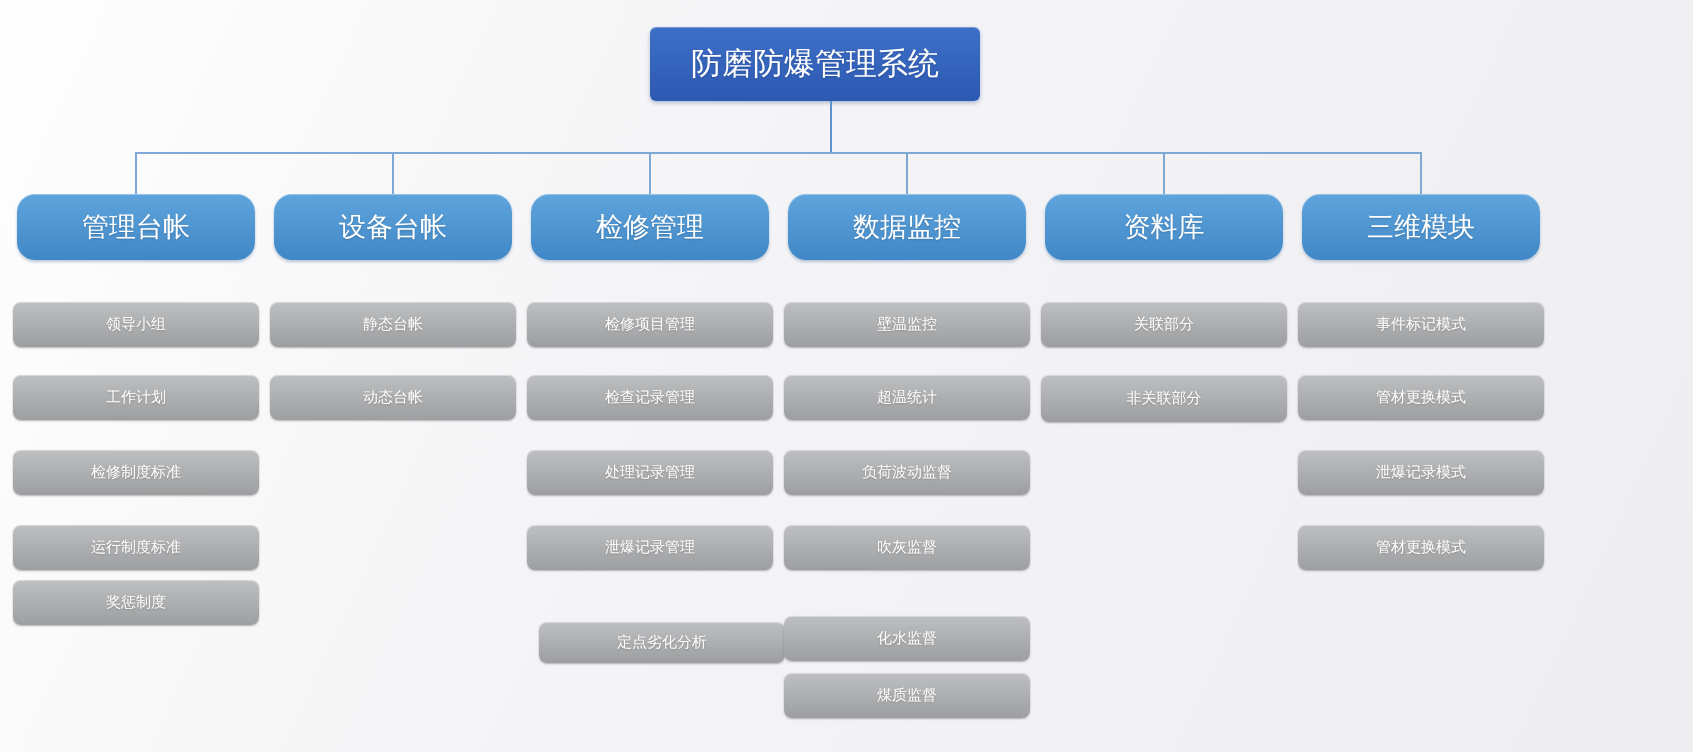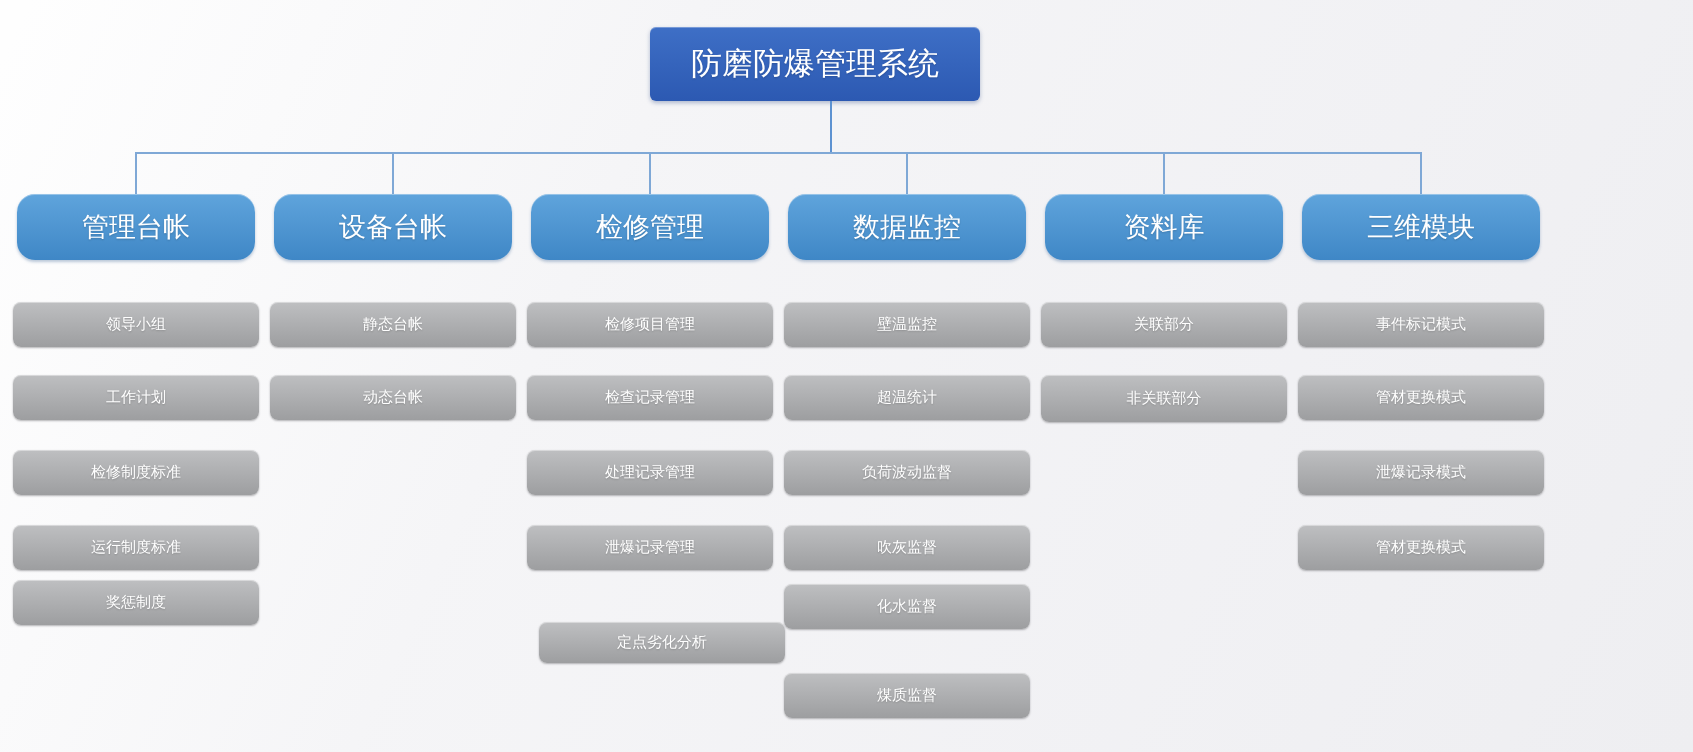--- a/index.html
+++ b/index.html
@@ -82,21 +82,21 @@
     <div class="node child" style="left: 527px; top: 375px; width: 246px; height: 45px;">检查记录管理</div>
     <div class="node child" style="left: 527px; top: 450px; width: 246px; height: 45px;">处理记录管理</div>
     <div class="node child" style="left: 527px; top: 525px; width: 246px; height: 45px;">泄爆记录管理</div>
     <div class="node child" style="left: 539px; top: 598px; width: 246px; height: 41px; margin-top: 24px;">定点劣化分析</div>
     <div class="connector drop" style="left: 906px; top: 152px; width: 2px; height: 42px;"></div>
     <div class="node branch" style="left: 788px; top: 194px; width: 238px; height: 66px;">数据监控</div>
     <div class="node child" style="left: 784px; top: 375px; width: 246px; height: 45px;">超温统计</div>
     <div class="node child" style="left: 784px; top: 302px; width: 246px; height: 45px;">壁温监控</div>
     <div class="node child" style="left: 784px; top: 450px; width: 246px; height: 45px;">负荷波动监督</div>
     <div class="node child" style="left: 784px; top: 525px; width: 246px; height: 45px;">吹灰监督</div>
-    <div class="node child" style="left: 784px; top: 584px; width: 246px; height: 45px;">化水监督</div>
+    <div class="node child" style="left: 784px; top: 616px; width: 246px; height: 45px;">化水监督</div>
     <div class="node child" style="left: 784px; top: 673px; width: 246px; height: 45px;">煤质监督</div>
     <div class="connector drop" style="left: 1163px; top: 152px; width: 2px; height: 42px;"></div>
     <div class="node branch" style="left: 1045px; top: 194px; width: 238px; height: 66px;">资料库</div>
     <div class="node child" style="left: 1041px; top: 302px; width: 246px; height: 45px;">关联部分</div>
     <div class="node child" style="left: 1041px; top: 375px; width: 246px; height: 47px;">非关联部分</div>
     <div class="connector drop" style="left: 1420px; top: 152px; width: 2px; height: 42px;"></div>
     <div class="node branch" style="left: 1302px; top: 194px; width: 238px; height: 66px;">三维模块</div>
     <div class="node child" style="left: 1298px; top: 302px; width: 246px; height: 45px;">事件标记模式</div>
     <div class="node child" style="left: 1298px; top: 375px; width: 246px; height: 45px;">管材更换模式</div>
     <div class="node child" style="left: 1298px; top: 450px; width: 246px; height: 45px;">泄爆记录模式</div>

